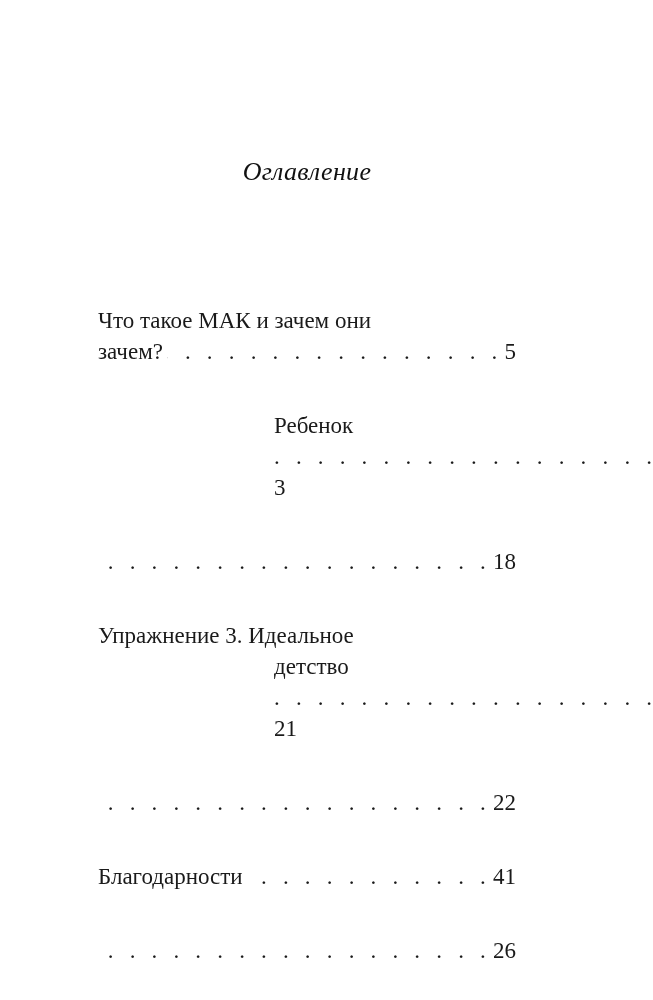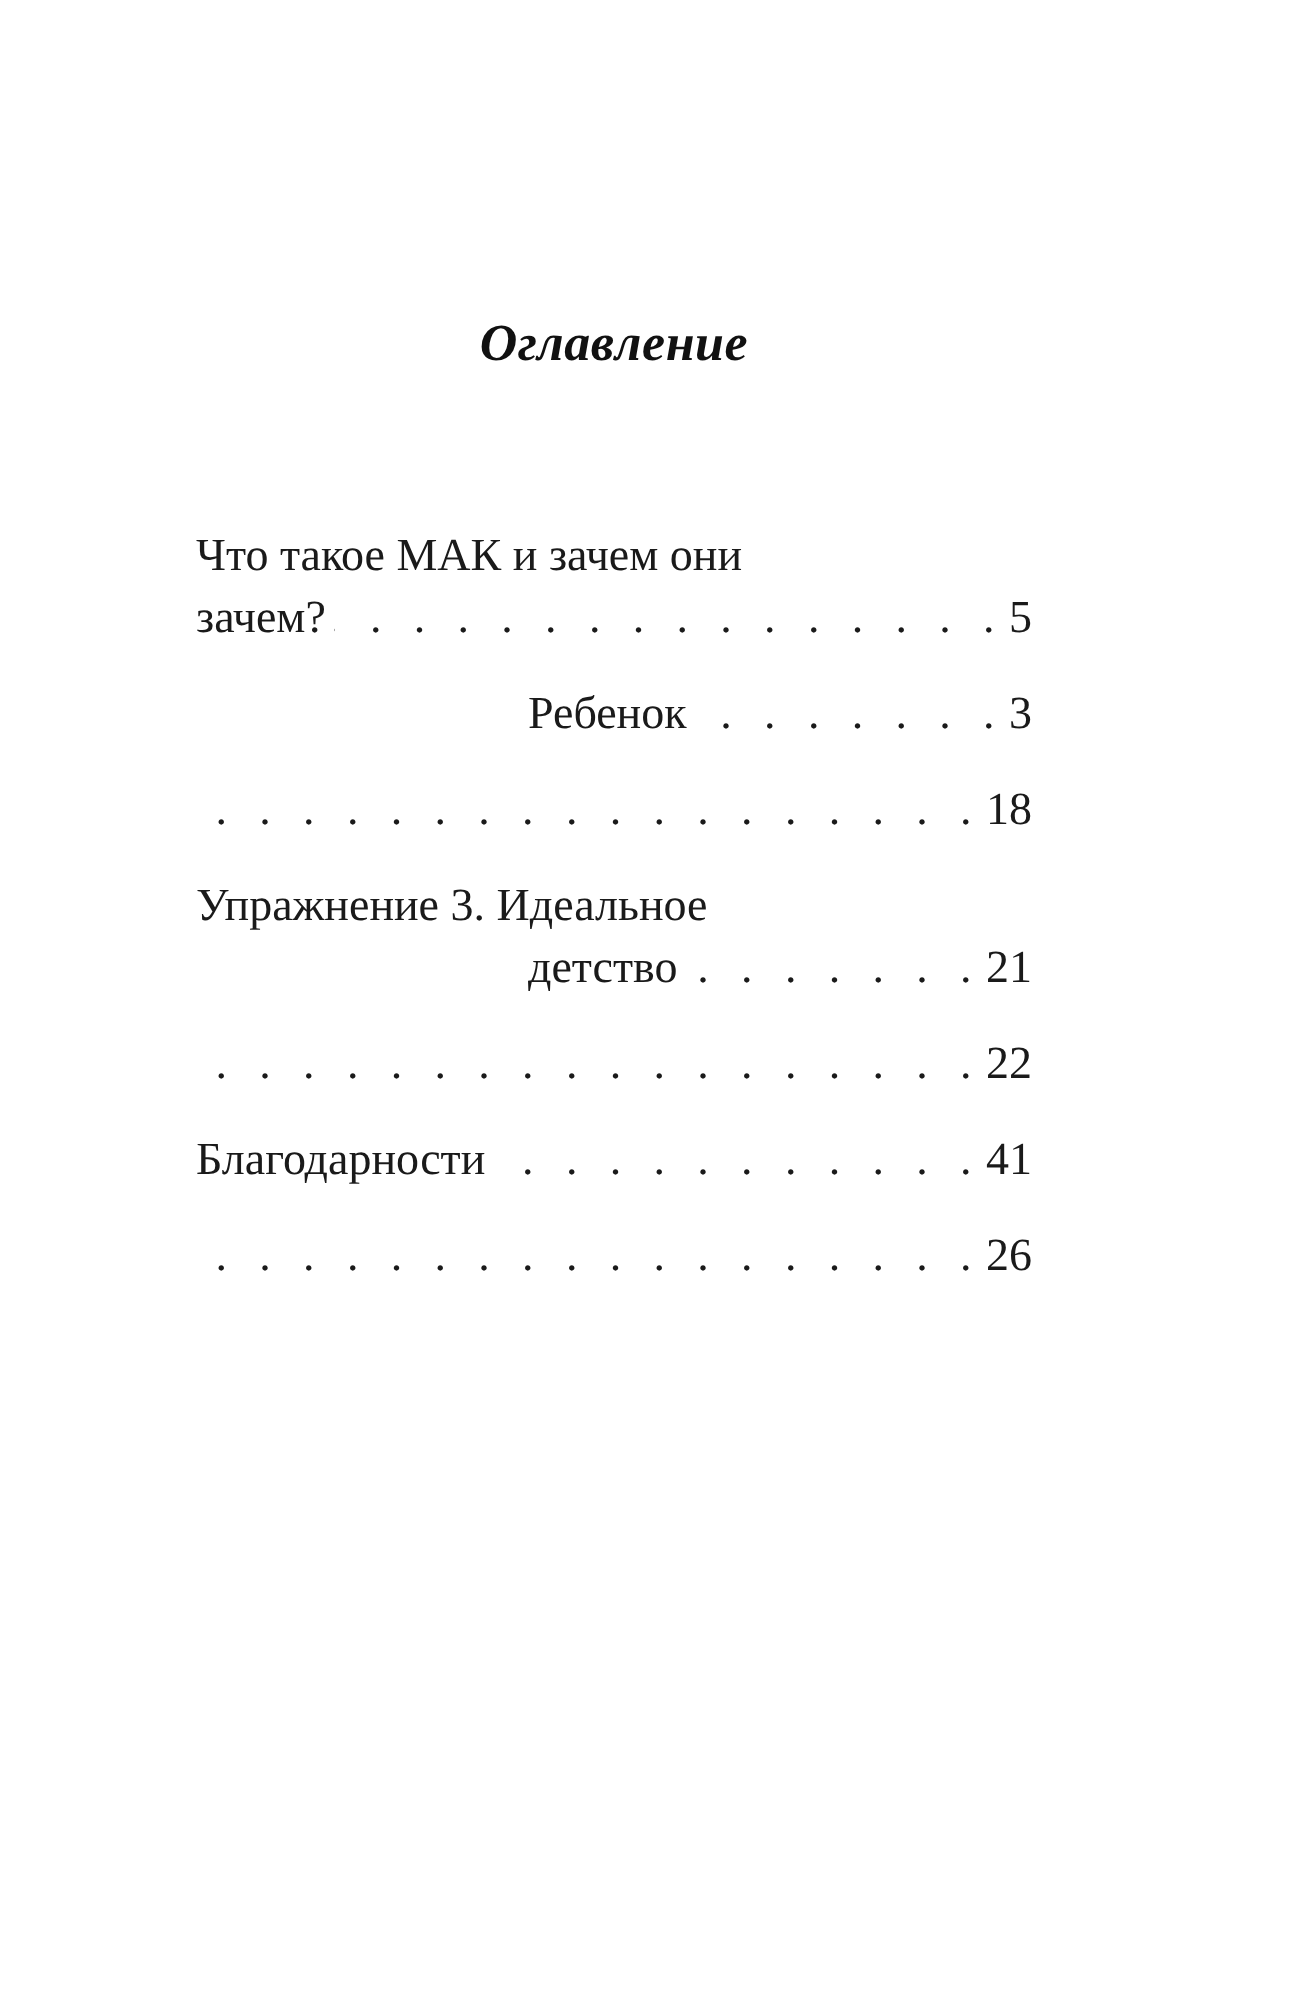--- a/index.html
+++ b/index.html
@@ -15,44 +15,46 @@
     font-family: "Liberation Serif", "DejaVu Serif", serif;
     color: #1a1a1a;
   }
   .title {
     position: absolute;
     top: 140px;
     left: 0;
     width: 614px;
     text-align: center;
     font-size: 26px;
-    font-weight: bold;
+    font-weight: normal;
     font-style: italic;
     letter-spacing: 0.3px;
     color: #111111;
   }
   .toc {
     position: absolute;
     left: 98px;
     top: 262px;
     width: 418px;
     font-size: 23px;
     line-height: 31px;
   }
   .entry {
     position: relative;
     margin-bottom: 17px;
+    margin-top: 43px;
   }
   .line {
     display: flex;
     align-items: baseline;
     white-space: nowrap;
   }
   .indent {
     padding-left: 166px;
+    flex-direction: column;
   }
   .leader {
     flex: 1;
     overflow: hidden;
     white-space: nowrap;
     margin: 0 2px 0 10px;
     letter-spacing: 5.2px;
     text-align: right;
     direction: rtl;
   }

